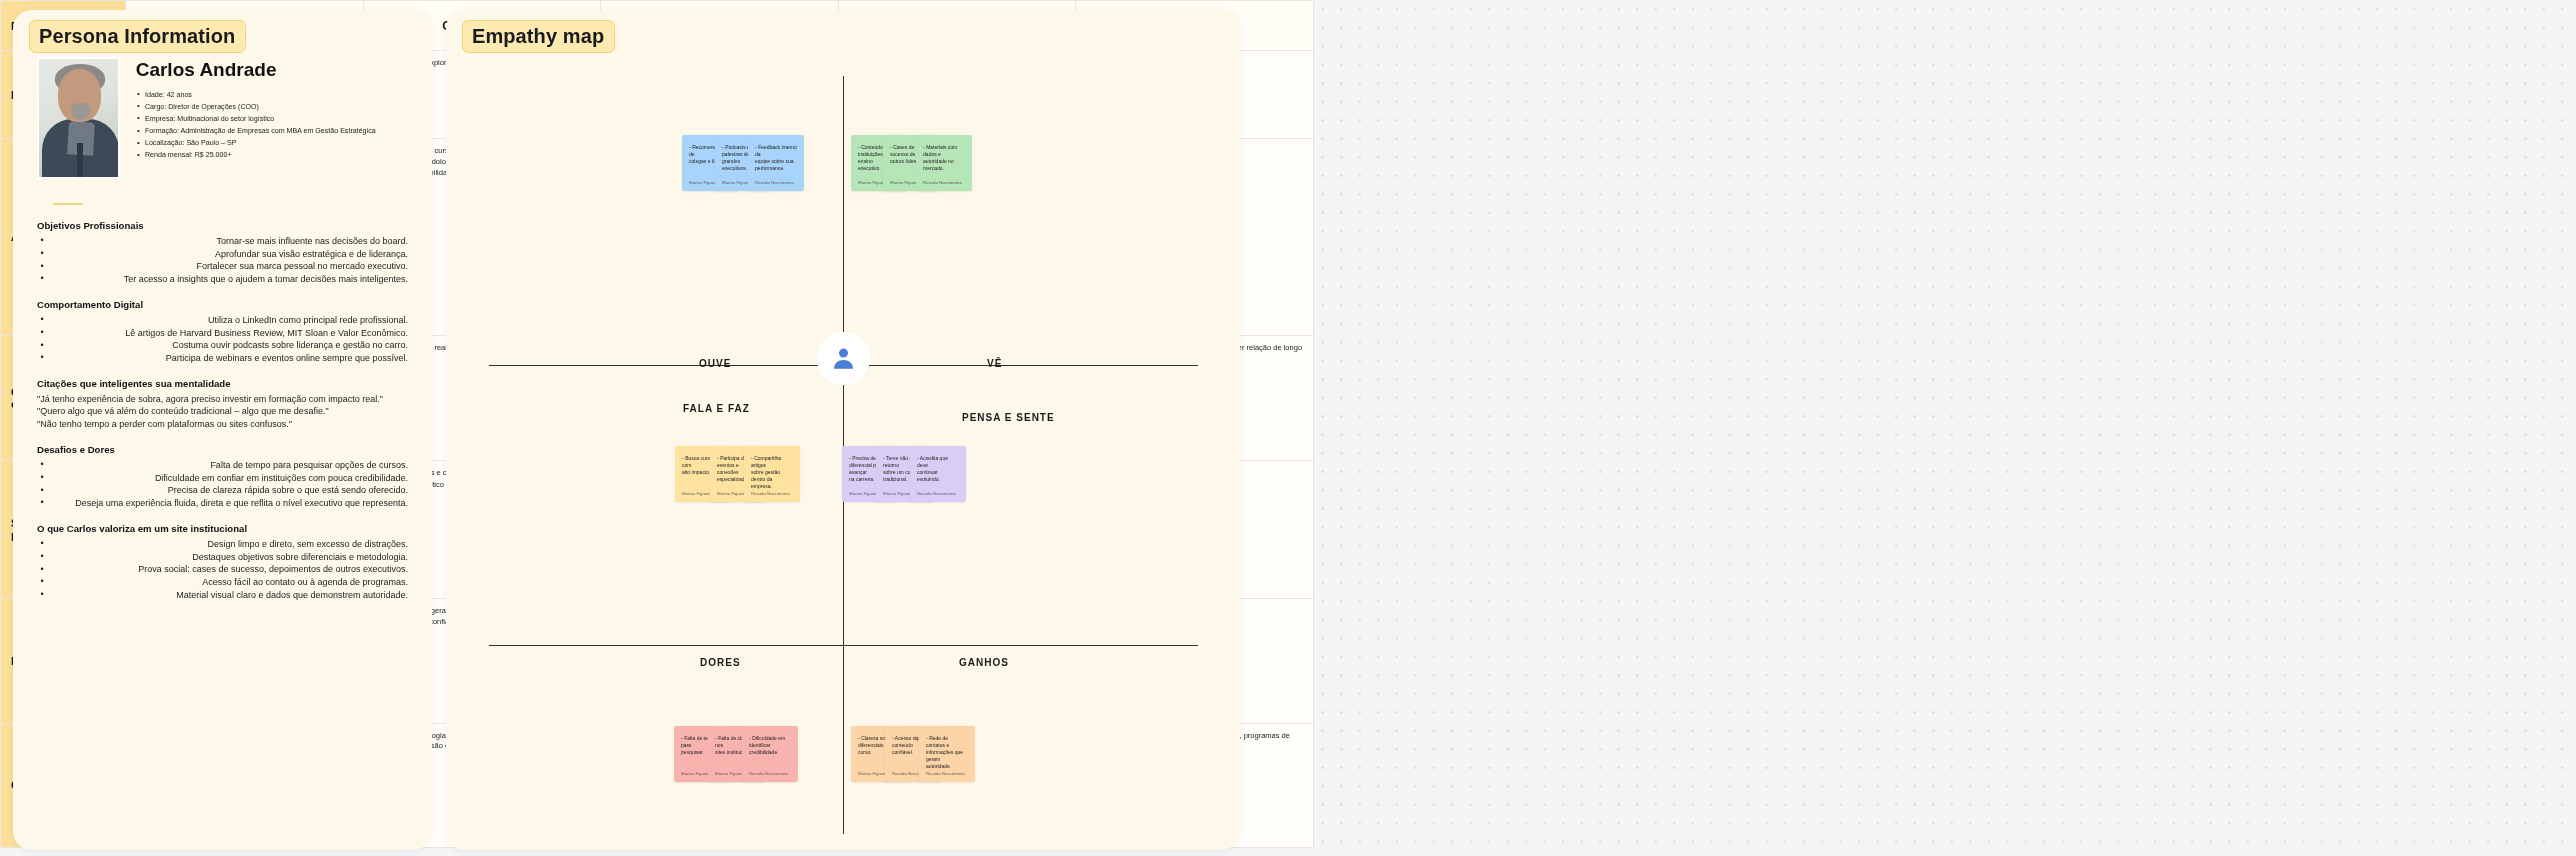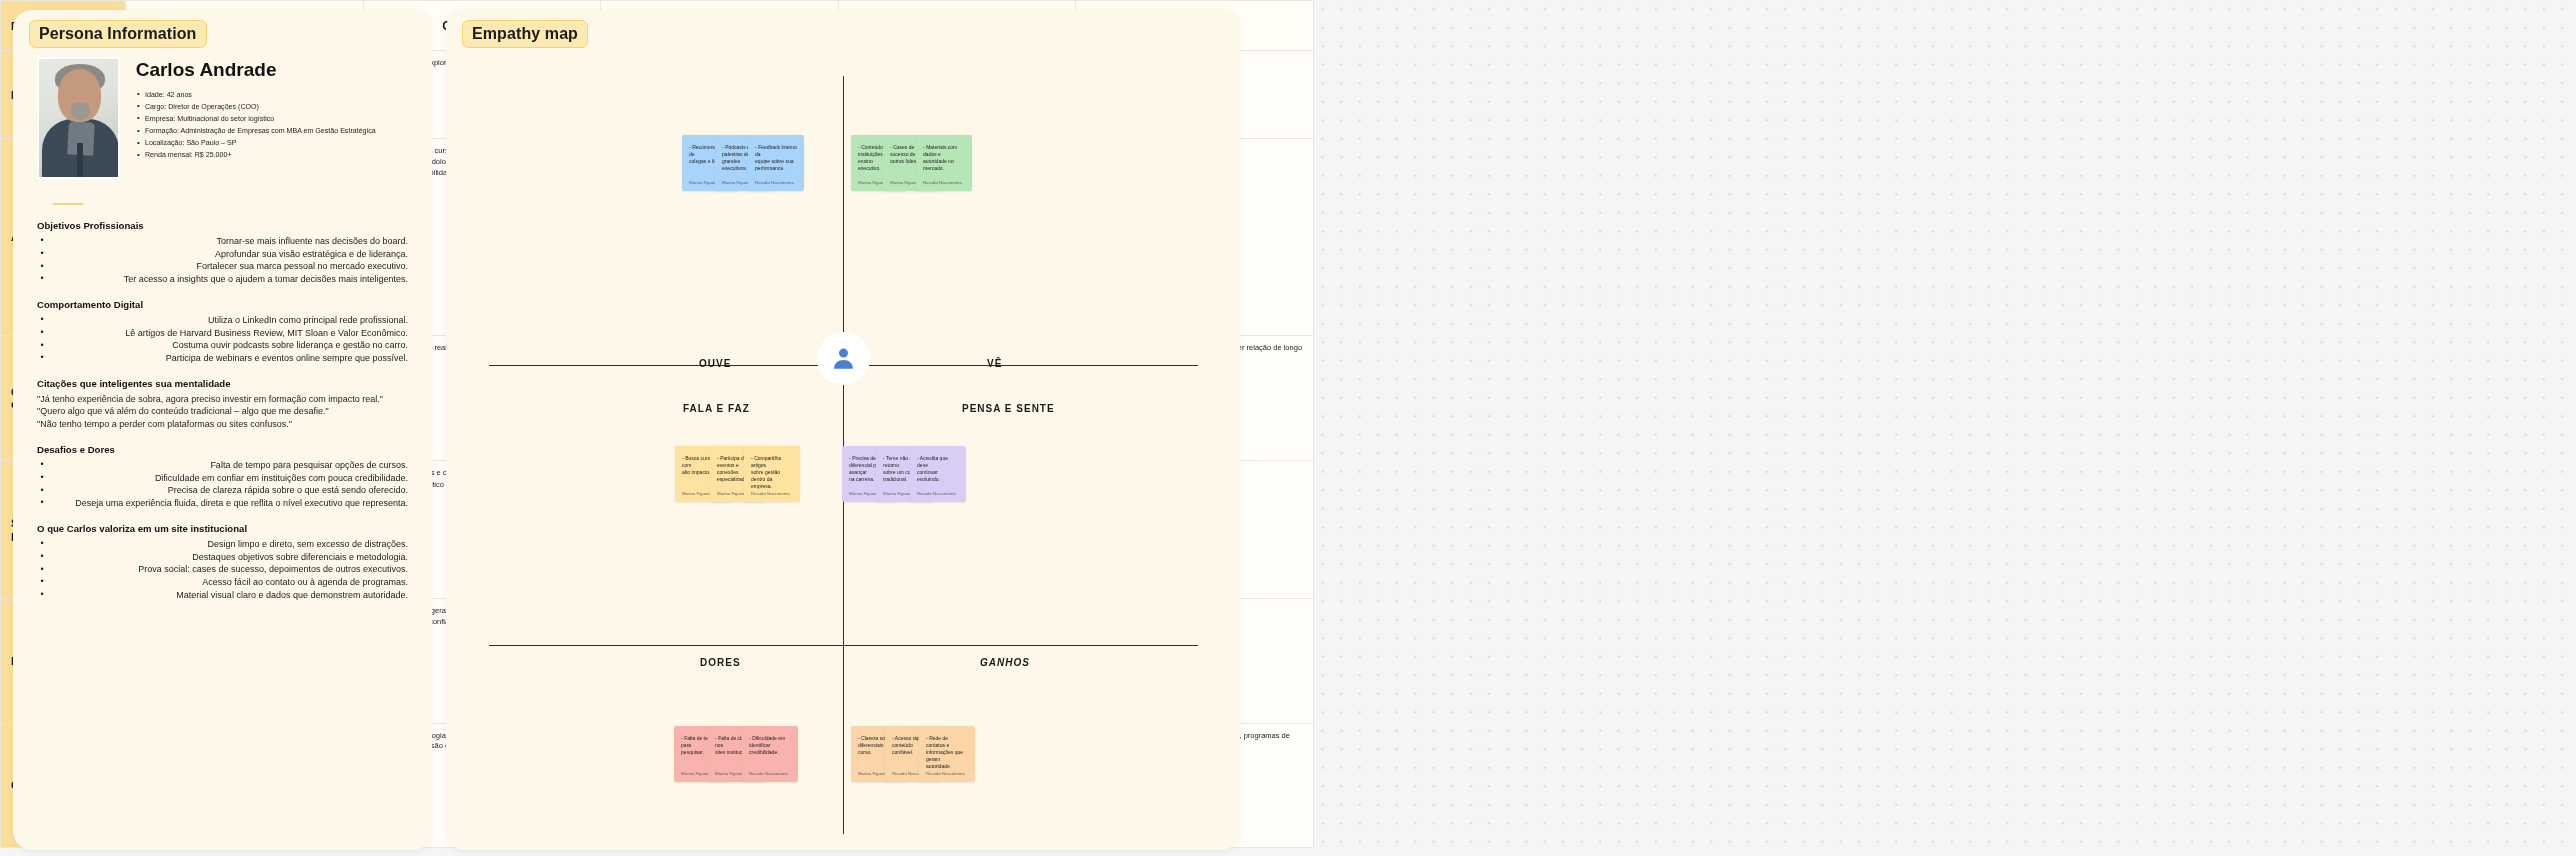--- a/index.html
+++ b/index.html
@@ -23,21 +23,21 @@
     border-radius: 18.5px;
     box-shadow: 0 1.4px 7.1px rgba(0,0,0,.05);
   }
   .frame-tag {
     position: absolute;
     top: 10px; left: 15.7px;
     background: #fdeab1;
     border: 1.4px solid #f3d071;
     border-radius: 6.4px;
     padding: 3.6px 9.3px 4.3px;
-    font-size: 16px;
+    font-size: 20px;
     font-weight: 700;
     color: #1b1b1b;
     letter-spacing: 0.1px;
     white-space: nowrap;
   }
 
   
   #persona { left: 13px; top: 10px; width: 419px; height: 840px; }
   .persona-inner { position: absolute; inset: 0; padding: 41px 24px 3px 24px; }
   .persona-head { display: flex; gap: 15.7px; align-items: flex-start; padding-top: 5.7px; }
@@ -286,23 +286,23 @@
     <div class="avatar-circle">
       <svg class="avatar-glyph" viewBox="0 0 24 24">
         <circle cx="12" cy="7.2" r="4" fill="#4a7fd4"></circle>
         <path d="M3.6 21c0-4.7 3.8-7.6 8.4-7.6s8.4 2.9 8.4 7.6z" fill="#4a7fd4"></path>
       </svg>
     </div>
 
     <div class="q-label" style="left:253px; top:348px;">OUVE</div>
     <div class="q-label" style="left:541px; top:348px;">VÊ</div>
     <div class="q-label" style="left:237px; top:393px;">FALA E FAZ</div>
-    <div class="q-label" style="left:516px; top:393px;">PENSA E SENTE</div>
+    <div class="q-label" style="left:516px; top:402px;">PENSA E SENTE</div>
     <div class="q-label" style="left:254px; top:647px;">DORES</div>
-    <div class="q-label" style="left:534px; top:647px;font-style:italic;">GANHOS</div>
+    <div class="q-label" style="left:513px; top:647px;">GANHOS</div>
 
     <div id="empathy-notes">
         <div class="note n-blue" style="left: 236px; top: 125px; width: 56px; height: 56px;">
           <div class="note-body">- Recomendações de
 colegas e líderes.</div>
           <div class="note-author">Marina Figueiredo</div>
         </div>
         <div class="note n-blue" style="left: 269px; top: 125px; width: 56px; height: 56px;">
           <div class="note-body">- Podcasts e palestras de
 grandes executivos.</div>

